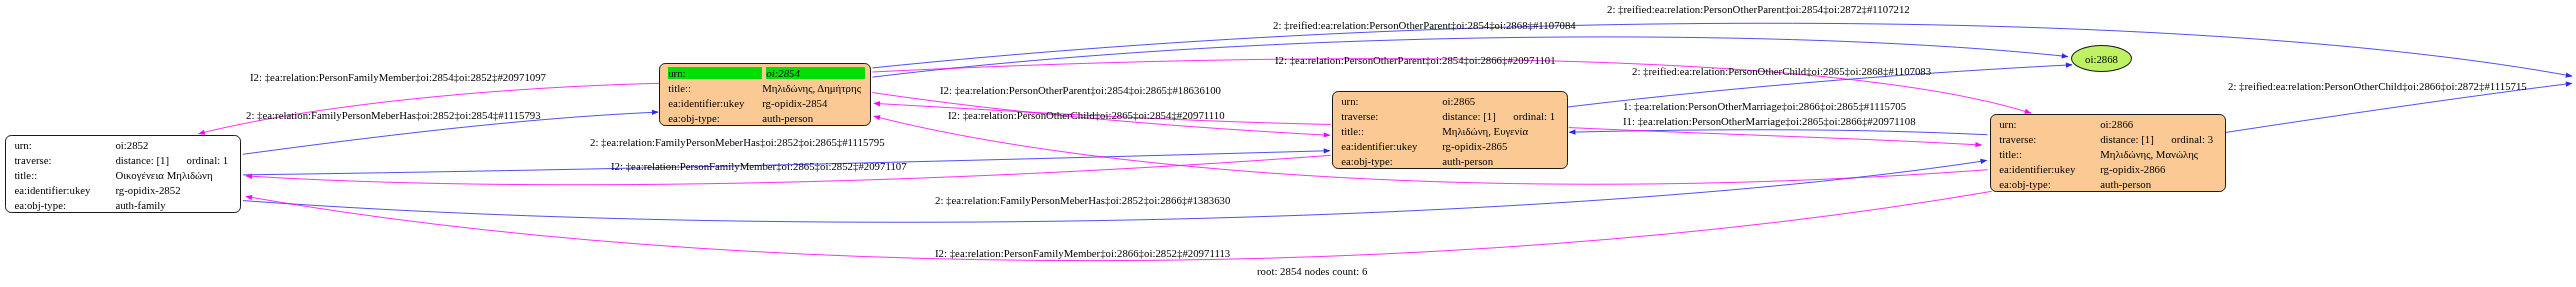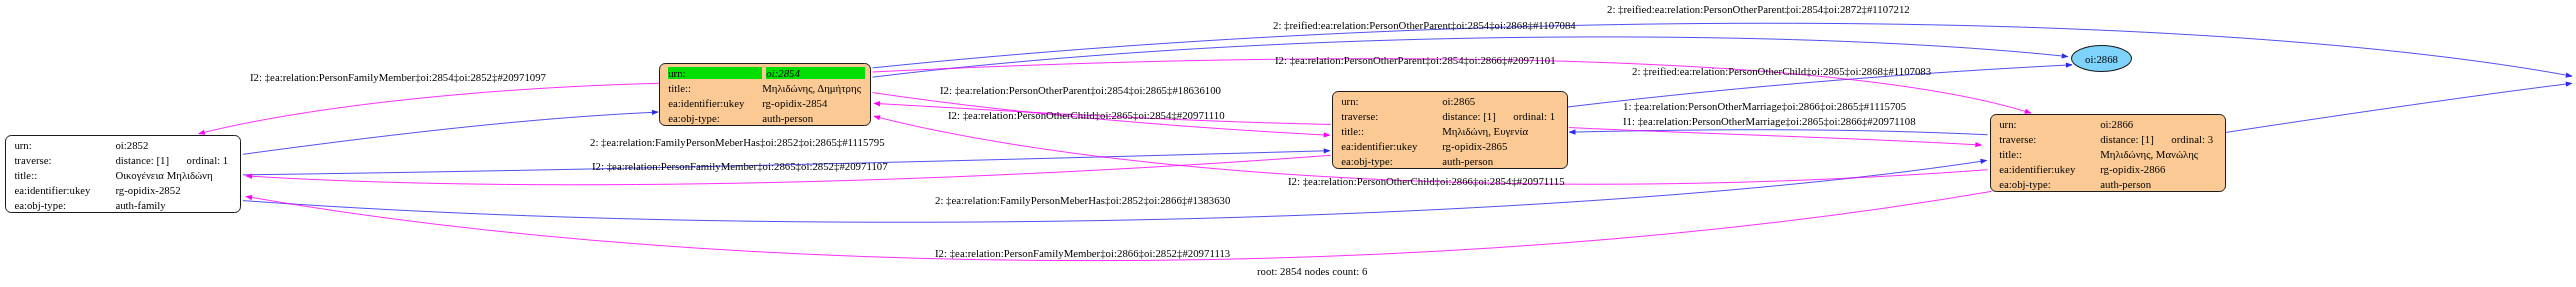--- a/index.html
+++ b/index.html
@@ -18,21 +18,21 @@
   }
   .node.rootnode{background:#ffffff;}
   .row{display:flex;height:15px;align-items:center;padding:0 5.2px 0 8.2px;white-space:nowrap;}
   .row .k{width:101px;flex:none;}
   .row .v{flex:1;}
   .row .v2{margin-left:17.5px;}
   .row.hl .k{background:#00e000;margin-right:4.1px;}
   .row.hl .v{background:#00e000;font-style:italic;}
   .node4 .row .k{width:94px;}
   .ellipse{
-    position:absolute;background:#7dd3fc;border:0.8px solid #1a1a1a;border-radius:50%;
+    position:absolute;background:#bef264;border:0.8px solid #1a1a1a;border-radius:50%;
     font-size:10.8px;display:flex;align-items:center;justify-content:center;
   }
 </style>
 </head>
 <body>
 
 <div id="canvas">
 
   <svg id="edges" viewBox="0 0 5128 558">
     <defs>
@@ -62,28 +62,29 @@
       <path d="M2583,302 C1800,360 1000,375 474,342" marker-end="url(#mm)"></path>
       <path d="M3868,372 C2800,555 1400,545 474,382" marker-end="url(#mm)"></path>
       <path d="M3046,248 C3300,260 3600,268 3848,282" marker-end="url(#mm)"></path>
     </g>
   </svg>
 
   <div class="elabel" style="left:1607px;top:3.1px">2: ‡reified:ea:relation:PersonOtherParent‡oi:2854‡oi:2872‡#1107212</div>
   <div class="elabel" style="left:1273px;top:18.5px">2: ‡reified:ea:relation:PersonOtherParent‡oi:2854‡oi:2868‡#1107084</div>
   <div class="elabel" style="left:1275px;top:54px">I2: ‡ea:relation:PersonOtherParent‡oi:2854‡oi:2866‡#20971101</div>
   <div class="elabel" style="left:1632px;top:65px">2: ‡reified:ea:relation:PersonOtherChild‡oi:2865‡oi:2868‡#1107083</div>
+  <div class="elabel" style="left:2228px;top:80px">2: ‡reified:ea:relation:PersonOtherChild‡oi:2866‡oi:2872‡#1115715</div>
   <div class="elabel" style="left:250px;top:71px">I2: ‡ea:relation:PersonFamilyMember‡oi:2854‡oi:2852‡#20971097</div>
   <div class="elabel" style="left:940px;top:84px">I2: ‡ea:relation:PersonOtherParent‡oi:2854‡oi:2865‡#18636100</div>
   <div class="elabel" style="left:948px;top:109px">I2: ‡ea:relation:PersonOtherChild‡oi:2865‡oi:2854‡#20971110</div>
+  <div class="elabel" style="left:246px;top:109px">2: ‡ea:relation:FamilyPersonMeberHas‡oi:2852‡oi:2854‡#1115793</div>
   <div class="elabel" style="left:590px;top:136px">2: ‡ea:relation:FamilyPersonMeberHas‡oi:2852‡oi:2865‡#1115795</div>
   <div class="elabel" style="left:1623px;top:100px">1: ‡ea:relation:PersonOtherMarriage‡oi:2866‡oi:2865‡#1115705</div>
   <div class="elabel" style="left:1623px;top:115px">I1: ‡ea:relation:PersonOtherMarriage‡oi:2865‡oi:2866‡#20971108</div>
-  <div class="elabel" style="left:592px;top:160px">I2: ‡ea:relation:PersonFamilyMember‡oi:2865‡oi:2852‡#20971107</div>
-  <div class="elabel" style="left:1288px;top:175px">I2: ‡ea:relation:PersonOtherChild‡oi:2866‡oi:2854‡#20971115</div>
+  <div class="elabel" style="left:611px;top:160px">I2: ‡ea:relation:PersonFamilyMember‡oi:2865‡oi:2852‡#20971107</div>
   <div class="elabel" style="left:935px;top:194px">2: ‡ea:relation:FamilyPersonMeberHas‡oi:2852‡oi:2866‡#1383630</div>
   <div class="elabel" style="left:935px;top:247px">I2: ‡ea:relation:PersonFamilyMember‡oi:2866‡oi:2852‡#20971113</div>
   <div class="elabel" style="left:1257px;top:265px">root: 2854 nodes count: 6</div>
 
   <div class="node rootnode" style="left:5.2px;top:135px;width:236px;height:78px">
     <div class="row">
       <span class="k">urn:</span>
       <span class="v">oi:2852</span>
     </div>
     <div class="row">

